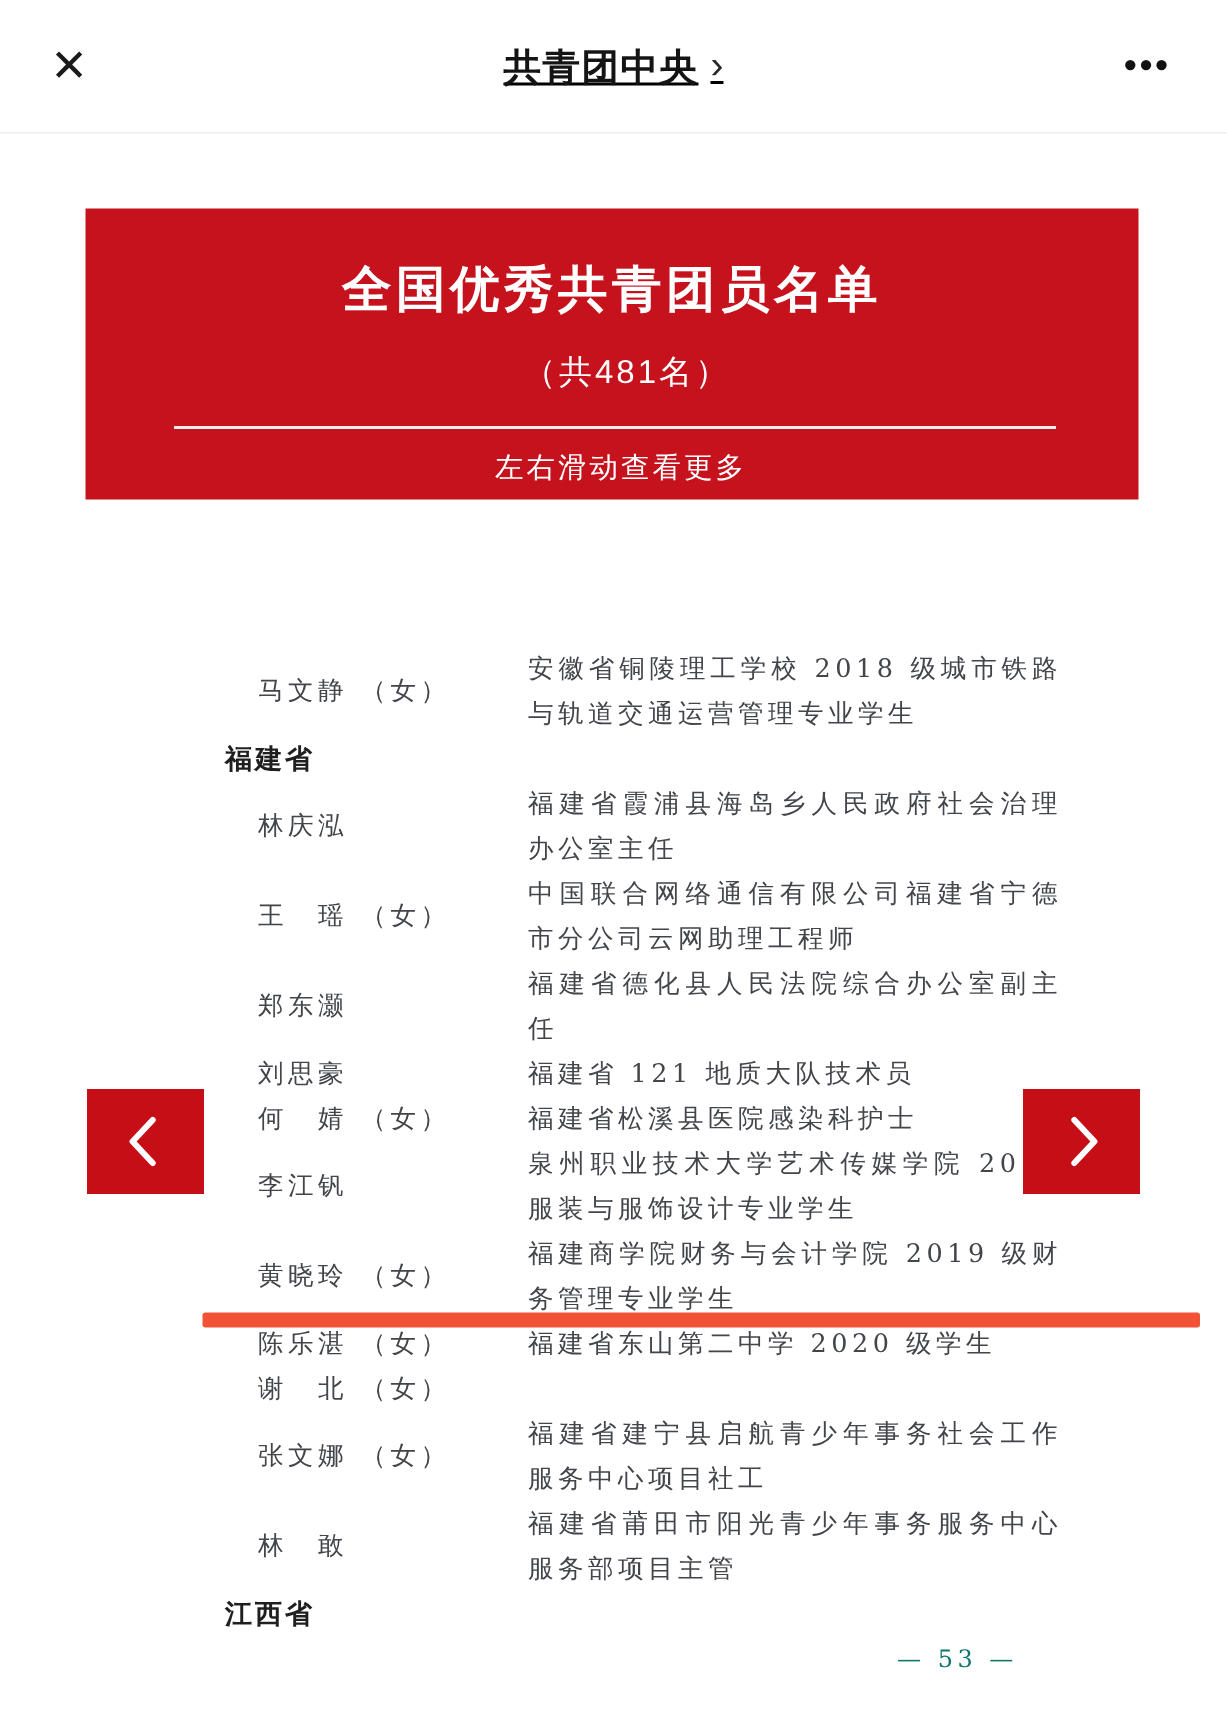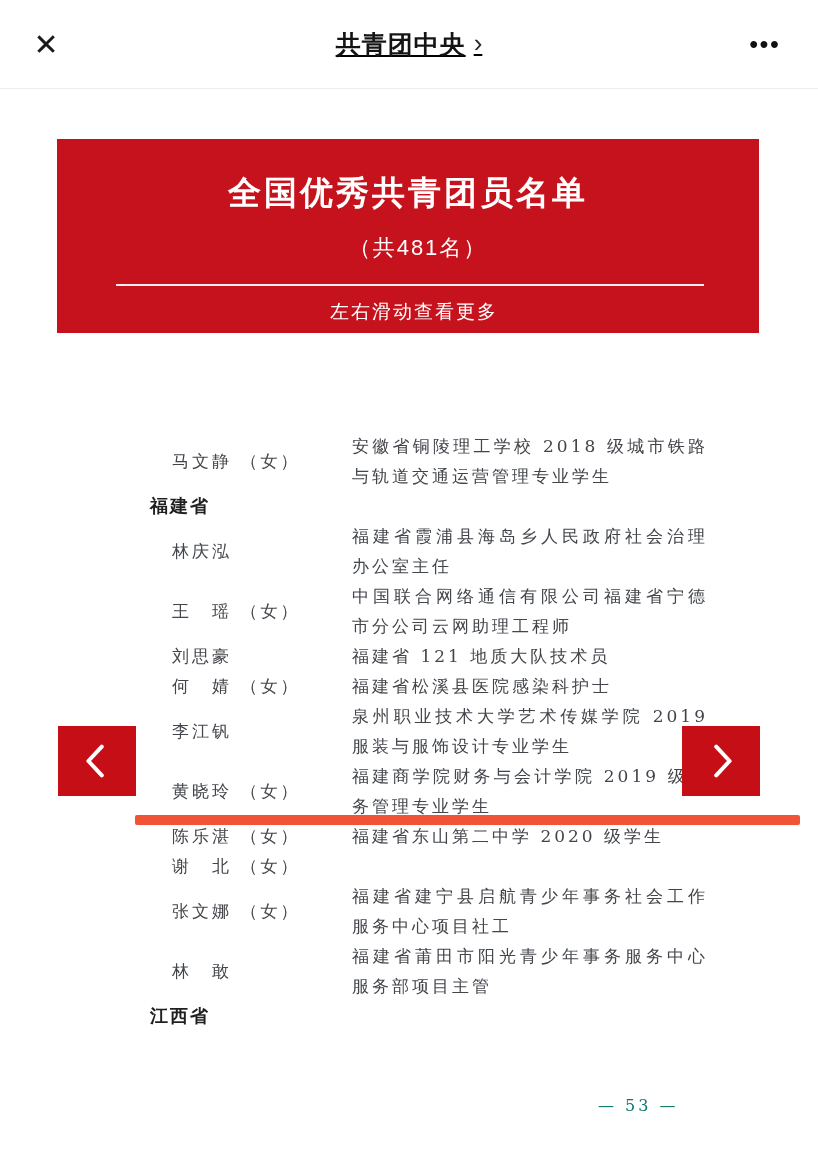--- a/index.html
+++ b/index.html
@@ -83,20 +83,24 @@
       <div class="section-row">福建省</div>
       <div class="row">
         <div class="name">林庆泓</div>
         <div class="desc">福建省霞浦县海岛乡人民政府社会治理办公室主任</div>
       </div>
       <div class="row">
         <div class="name">王　瑶 （女）</div>
         <div class="desc">中国联合网络通信有限公司福建省宁德市分公司云网助理工程师</div>
       </div>
       <div class="row">
+        <div class="name">郑东灏</div>
+        <div class="desc">福建省德化县人民法院综合办公室副主任</div>
+      </div>
+      <div class="row">
         <div class="name">刘思豪</div>
         <div class="desc">福建省 121 地质大队技术员</div>
       </div>
       <div class="row">
         <div class="name">何　婧 （女）</div>
         <div class="desc">福建省松溪县医院感染科护士</div>
       </div>
       <div class="row">
         <div class="name">李江钒</div>
         <div class="desc">泉州职业技术大学艺术传媒学院 2019 服装与服饰设计专业学生</div>

